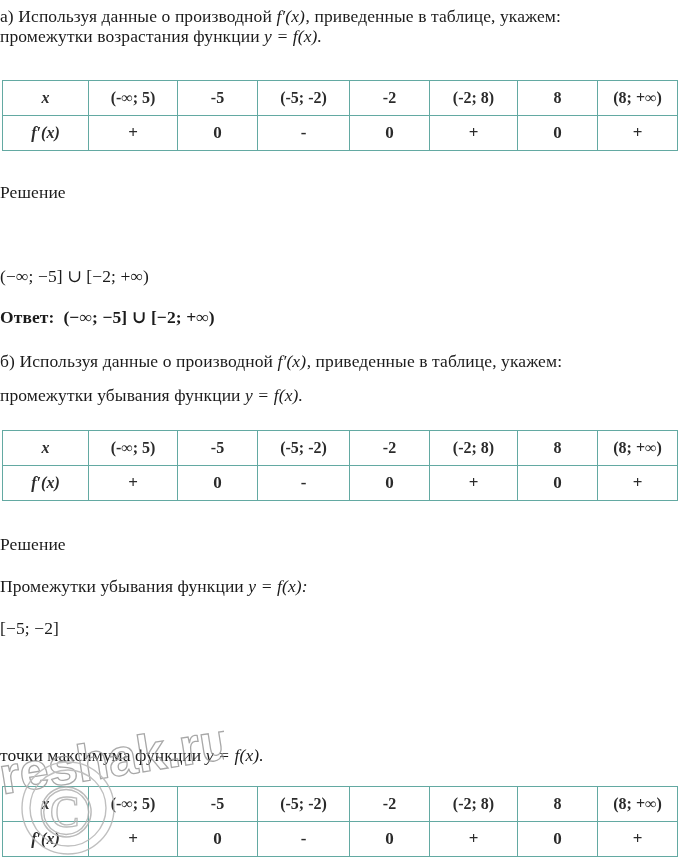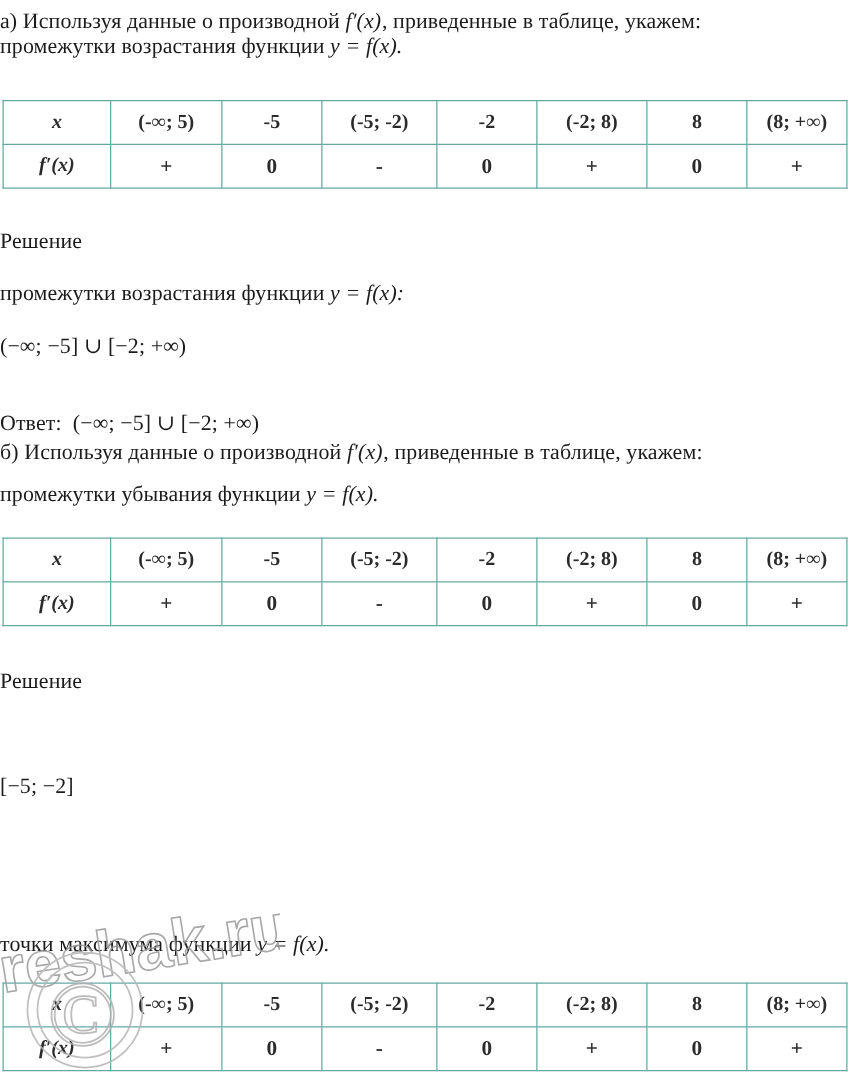--- a/index.html
+++ b/index.html
@@ -149,27 +149,24 @@
         <td class="sign">0</td>
         <td class="sign">+</td>
         <td class="sign">0</td>
         <td class="sign">+</td>
       </tr>
     </tbody>
   </table>
 
   <div class="line" style="top:182px;">Решение</div>
 
-  <div class="line" style="top:224px;">
-    <span>промежутки возрастания функции </span><span class="mi">y = f(x):</span>
-  </div>
 
   <div class="line" style="top:266px;">(−∞; −5] ∪ [−2; +∞)</div>
 
-  <div class="line" style="top:328px;">
+  <div class="line" style="top:307px;font-weight:bold;">
     <span>Ответ:</span><span>&nbsp; </span><span>(−∞; −5] ∪ [−2; +∞)</span>
   </div>
 
   <div class="line" style="top:351px;">
     <span>б) Используя данные о производной </span><span class="mi-f">f′(x)</span><span>, приведенные в таблице, укажем:</span>
   </div>
 
   <div class="line" style="top:385px;">
     <span>промежутки убывания функции </span><span class="mi">y = f(x).</span>
   </div>
@@ -204,20 +201,23 @@
         <td class="sign">0</td>
         <td class="sign">+</td>
         <td class="sign">0</td>
         <td class="sign">+</td>
       </tr>
     </tbody>
   </table>
 
   <div class="line" style="top:534px;">Решение</div>
 
+  <div class="line" style="top:576px;">
+    <span>Промежутки убывания функции </span><span class="mi">y = f(x):</span>
+  </div>
 
   <div class="line" style="top:618px;">[−5; −2]</div>
 
 
 
   <div class="line" style="top:745px;">
     <span>точки максимума функции </span><span class="mi">y = f(x).</span>
   </div>
 
   <table class="dtable" style="top:786px;">

